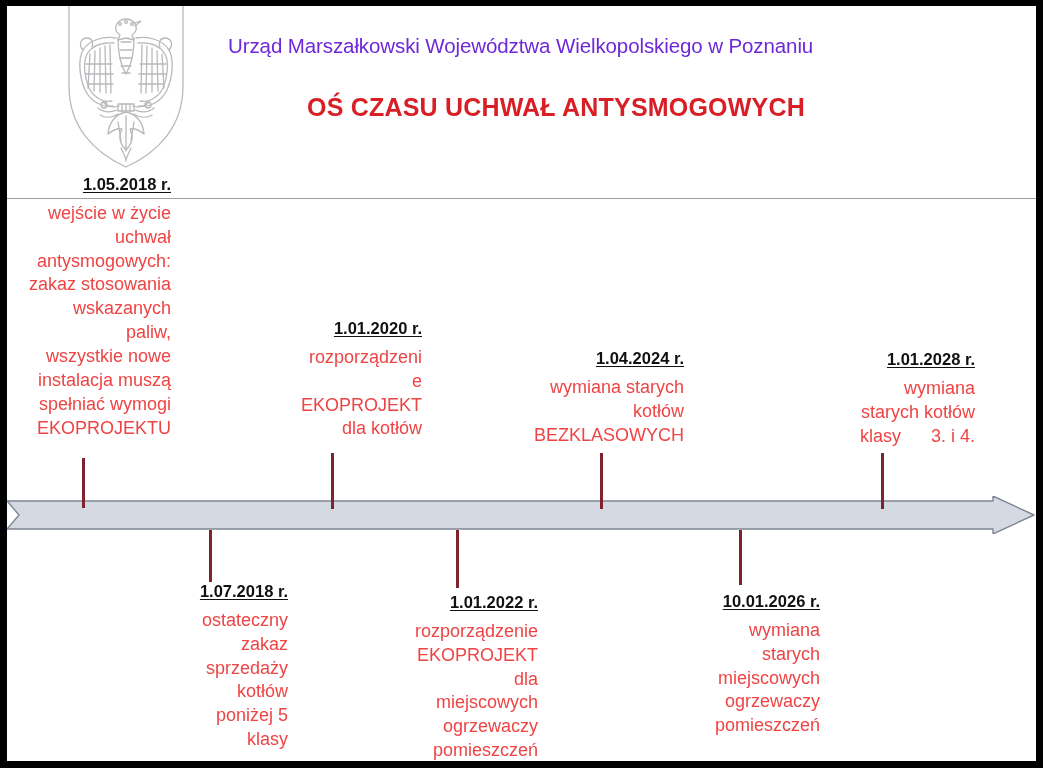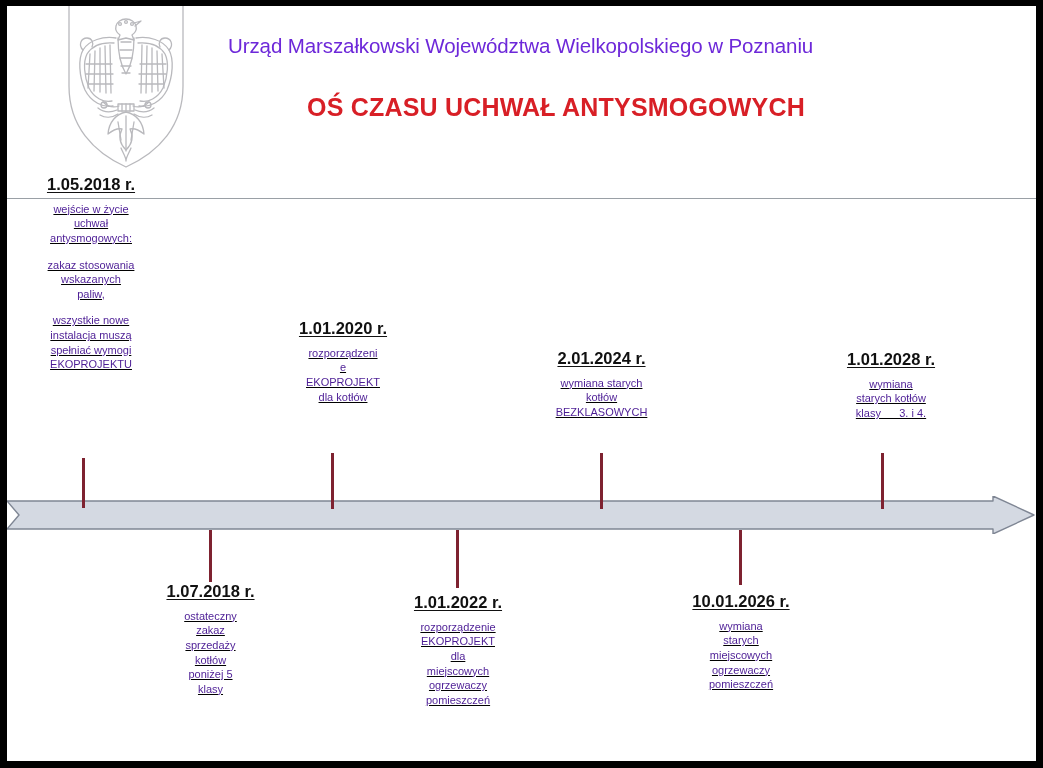--- a/index.html
+++ b/index.html
@@ -98,42 +98,41 @@
     position: absolute;
     width: 3px;
     background: #7e2230;
   }
   .tick.up   {  }
   .tick.down {  }
 
   
   .event {
     position: absolute;
-    text-align: center;
-    text-decoration: underline;
+    text-align: right;
   }
   .event .date {
     font-size: 16.5px;
     font-weight: 700;
     color: #111111;
     text-decoration: underline;
     text-underline-offset: 2px;
     line-height: 1.25;
     white-space: nowrap;
     display: inline-block;
   }
   .event .body {
     margin-top: 7px;
-    font-size: 11px;
+    font-size: 18px;
     font-weight: 400;
-    color: #4c1d95;
+    color: #ef4444;
     line-height: 1.33;
   }
   .event .body p { margin: 0; }
-  .event .body p + p { margin-top: 12px; }
+  .event .body p + p { }
 
   
   .event.above { display: block; }
   .event.below { display: block; }
 
   .pre { white-space: pre; }
 </style>
 </head>
 <body>
 
@@ -228,21 +227,21 @@
       <div class="date">1.01.2020 r.</div>
       <div class="body">
         <p class="pre">rozporządzeni
 e
 EKOPROJEKT
 dla kotłów</p>
       </div>
     </div>
 
     <div class="event above" style="left:512px; top:342px; width:165px;">
-      <div class="date">2.01.2024 r.</div>
+      <div class="date">1.04.2024 r.</div>
       <div class="body">
         <p class="pre">wymiana starych
 kotłów
 BEZKLASOWYCH</p>
       </div>
     </div>
 
     <div class="event above" style="left:800px; top:343px; width:168px;">
       <div class="date">1.01.2028 r.</div>
       <div class="body">

